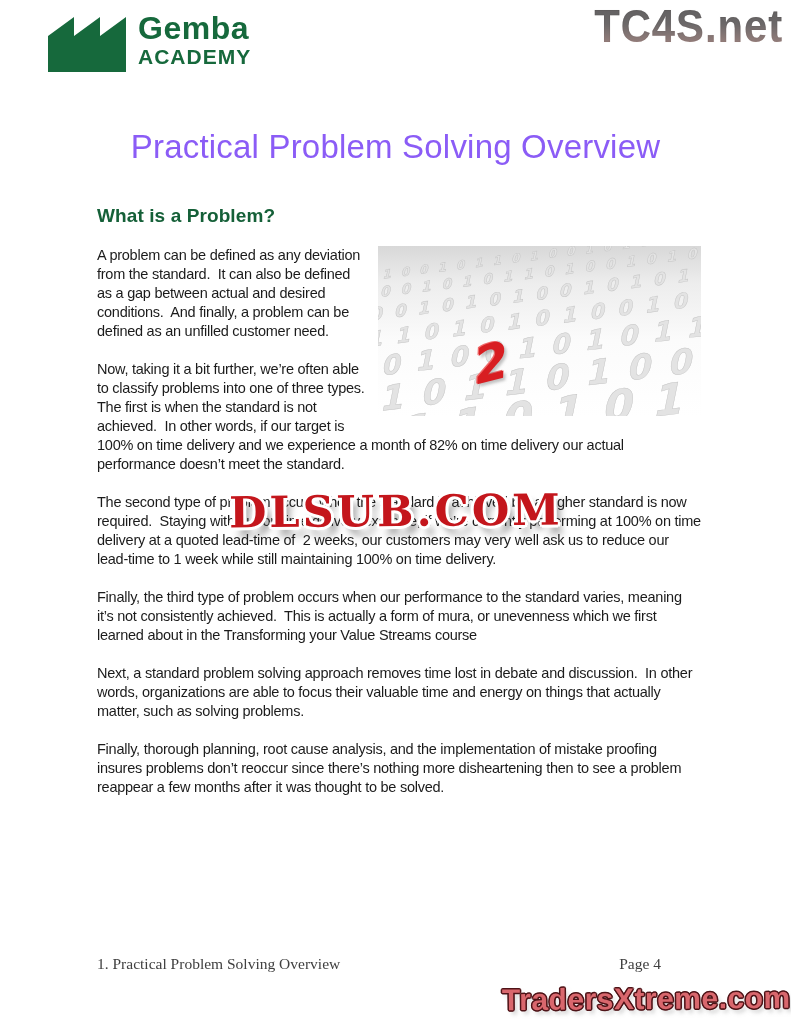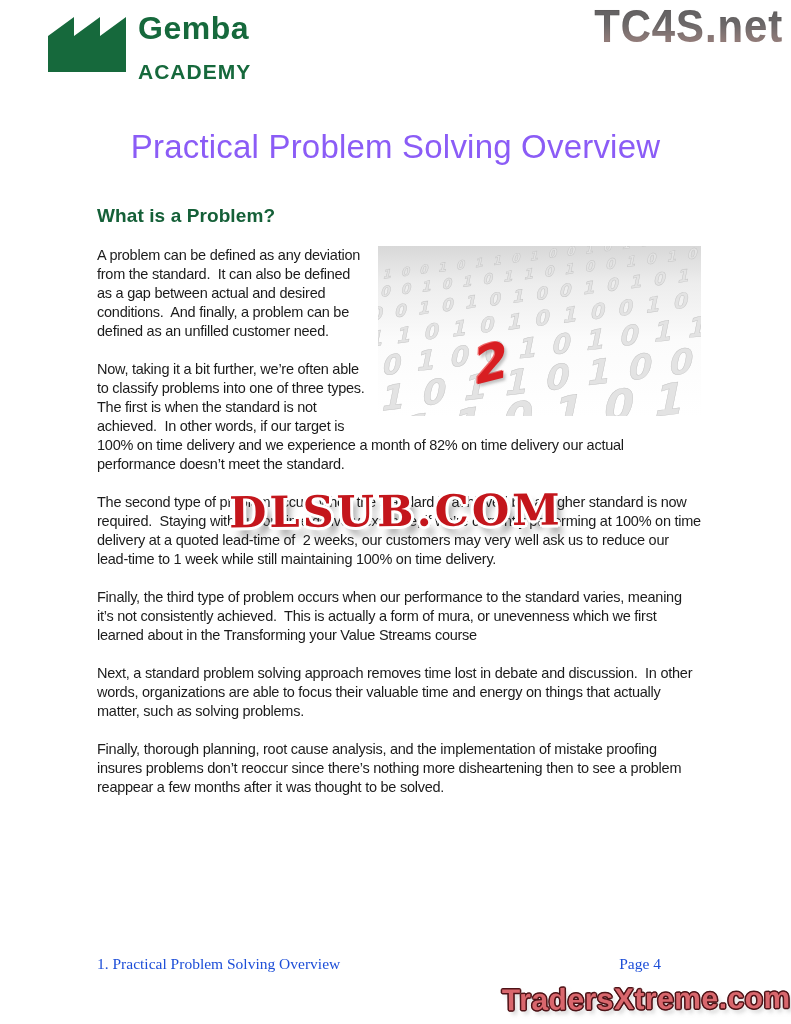--- a/index.html
+++ b/index.html
@@ -11,21 +11,21 @@
     background: #ffffff;
     font-family: "Liberation Sans", sans-serif;
     overflow: hidden;
   }
 
   
   .logo { position: absolute; left: 45px; top: 10px; display: flex; align-items: flex-start; }
   .logo-icon { width: 86px; height: 64px; }
   .logo-text { margin-left: 7px; color: #16693c; }
   .logo-line1 { font-size: 32px; font-weight: bold; letter-spacing: 0.5px; line-height: 36px; }
-  .logo-line2 { font-size: 21px; font-weight: bold; letter-spacing: 1px; line-height: 22px; margin-top: 15px; }
+  .logo-line2 { font-size: 21px; font-weight: bold; letter-spacing: 1px; line-height: 22px; margin-top: 0px; }
 
   .tc4s {
     position: absolute; top: 0px; right: 8px;
     font-size: 45px; font-weight: 800; letter-spacing: 1px;
     font-family: "Liberation Sans", sans-serif;
     background: linear-gradient(180deg, #262425 0%, #3a3536 45%, #9c6a63 100%);
     -webkit-background-clip: text; background-clip: text;
     color: transparent;
     text-shadow: 0 0 1px rgba(200,200,200,0.35);
     transform: scale(0.93, 1.02); transform-origin: top right;
@@ -90,21 +90,21 @@
       -2px -2px 0 #fff, 2px -2px 0 #fff, -2px 2px 0 #fff, 2px 2px 0 #fff,
       6px 9px 7px rgba(60,60,60,0.45);
     white-space: nowrap;
   }
 
   
   .footer {
     position: absolute; left: 97px; top: 955px; width: 564px;
     display: flex; justify-content: space-between;
     font-family: "Liberation Serif", serif;
-    font-size: 15.5px; color: #1d4ed8;
+    font-size: 15.5px; color: #404040;
   }
   .traders {
     position: absolute; right: 0px; top: 982px;
     font-size: 30px; font-weight: bold; letter-spacing: 0.5px;
     color: #d9676d;
     text-shadow:
       -1.5px 0 0 #4e1317, 1.5px 0 0 #4e1317, 0 -1.5px 0 #4e1317, 0 1.5px 0 #4e1317,
       -1px -1px 0 #4e1317, 1px -1px 0 #4e1317, -1px 1px 0 #4e1317, 1px 1px 0 #4e1317,
       0 0 6px rgba(255,255,255,0.9), 3px 4px 4px rgba(150,150,150,0.5);
     white-space: nowrap;

